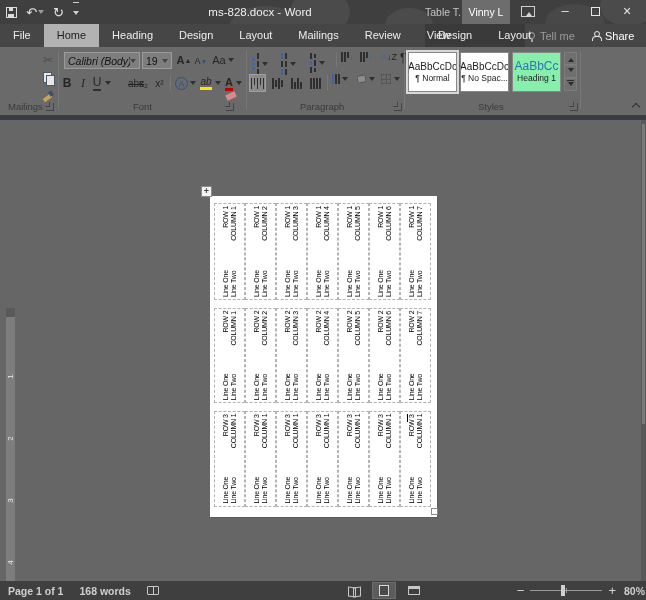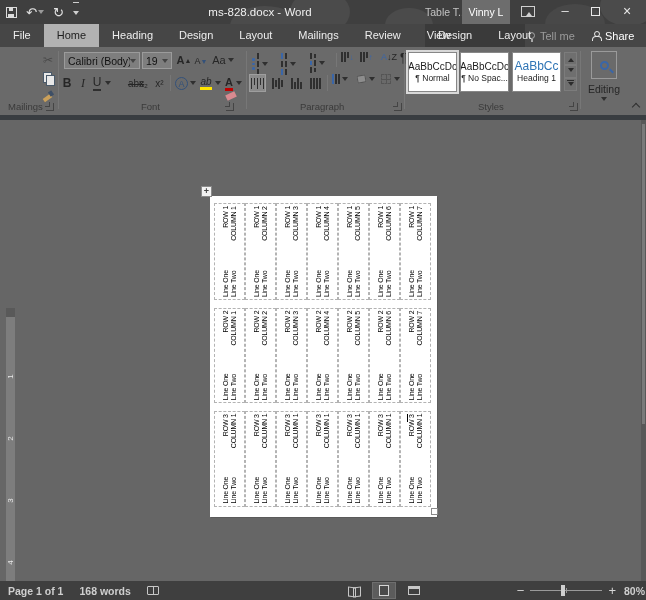--- a/index.html
+++ b/index.html
@@ -205,21 +205,21 @@
         <span class="pagepair"></span>
       </div>
     <div class="rbtn" style="left:40px;top:42px;width:16px;height:14px;">
         <span class="brush"></span>
       </div>
     <div class="grouplabel" style="left:8px;">Mailings</div>
     <div class="launcher" style="left:46px;"></div>
     <div class="vsep" style="left:58px;"></div>
 
     <div class="combo" style="left:64px;top:5px;width:76px;">
-      <span style="white-space:nowrap;overflow:hidden;">Calibri (Body)</span>
+      <span style="white-space:nowrap;overflow:hidden;font-style:italic;">Calibri (Body)</span>
         <span class="caret lite"></span>
     </div>
     <div class="combo" style="left:142px;top:5px;width:30px;">
       <span>19</span>
         <span class="caret lite"></span>
     </div>
     <div class="rbtn" style="left:176px;top:5px;width:16px;height:16px;font-weight:bold;">
         <span class="glyph">A</span>
         <span style="font-size:7px;vertical-align:top;">▲</span>
       </div>
@@ -271,21 +271,21 @@
       </div>
     <div class="rbtn" style="left:214px;top:28px;width:8px;height:16px;">
         <span class="caret"></span>
       </div>
     <div class="rbtn" style="left:222px;top:28px;width:14px;height:16px;font-size:11px;font-weight:bold;">
         <span class="hl-red">A</span>
       </div>
     <div class="rbtn" style="left:235px;top:28px;width:8px;height:16px;">
         <span class="caret"></span>
       </div>
-    <div class="grouplabel" style="left:141px;">Font</div>
+    <div class="grouplabel" style="left:133px;">Font</div>
     <div class="launcher" style="left:226px;"></div>
     <div class="vsep" style="left:246px;"></div>
 
     <div class="rbtn" style="left:252px;top:6px;">
       <span class="dotcol">
           <i></i>
           <i></i>
           <i></i>
         </span>
         <span class="barcol">
@@ -403,47 +403,40 @@
     <div class="vsep" style="left:404px;"></div>
 
     <div class="stylecard selected" style="left:408px;">
       <span class="sample">AaBbCcDc</span>
       <span class="slabel">¶ Normal</span>
     </div>
     <div class="stylecard" style="left:460px;">
       <span class="sample">AaBbCcDc</span>
       <span class="slabel">¶ No Spac...</span>
     </div>
-    <div class="stylecard" style="left:512px;background:#ffffff;">
+    <div class="stylecard" style="left:512px;background:#86efac;">
       <span class="sample" style="color:#2e74b5;font-size:12px;">AaBbCc</span>
       <span class="slabel">Heading 1</span>
     </div>
     <div class="scrollcol" style="left:564px;top:5px;">
       <span class="sbtn">
           <span class="tri-u"></span>
         </span>
       <span class="sbtn">
           <span class="tri-d" style="margin-top:0;"></span>
         </span>
       <span class="sbtn" style="flex-direction:column;">
           <span class="morebar"></span>
           <span class="tri-d" style="margin-top:0;"></span>
         </span>
     </div>
     <div class="grouplabel" style="left:478px;">Styles</div>
     <div class="launcher" style="left:570px;"></div>
     <div class="vsep" style="left:580px;"></div>
 
-    <div class="editing-btn">
-      <span class="mag-box">
-          <span class="mag"></span>
-        </span>
-      <span style="font-size:10.5px;margin-top:4px;">Editing</span>
-      <span class="caret" style="margin-top:2px;"></span>
-    </div>
     <div class="rbtn" style="left:630px;top:54px;width:12px;height:12px;">
         <span class="chev-up"></span>
       </div>
   </div>
   <div class="ribbon-strip"></div>
 
   <div class="hruler">
     <div class="hr-track"></div>
     <span class="indent" style="left:2px;top:0;width:7px;height:4px;"></span>
     <span class="indent" style="left:2px;top:5px;width:7px;height:4px;"></span>

